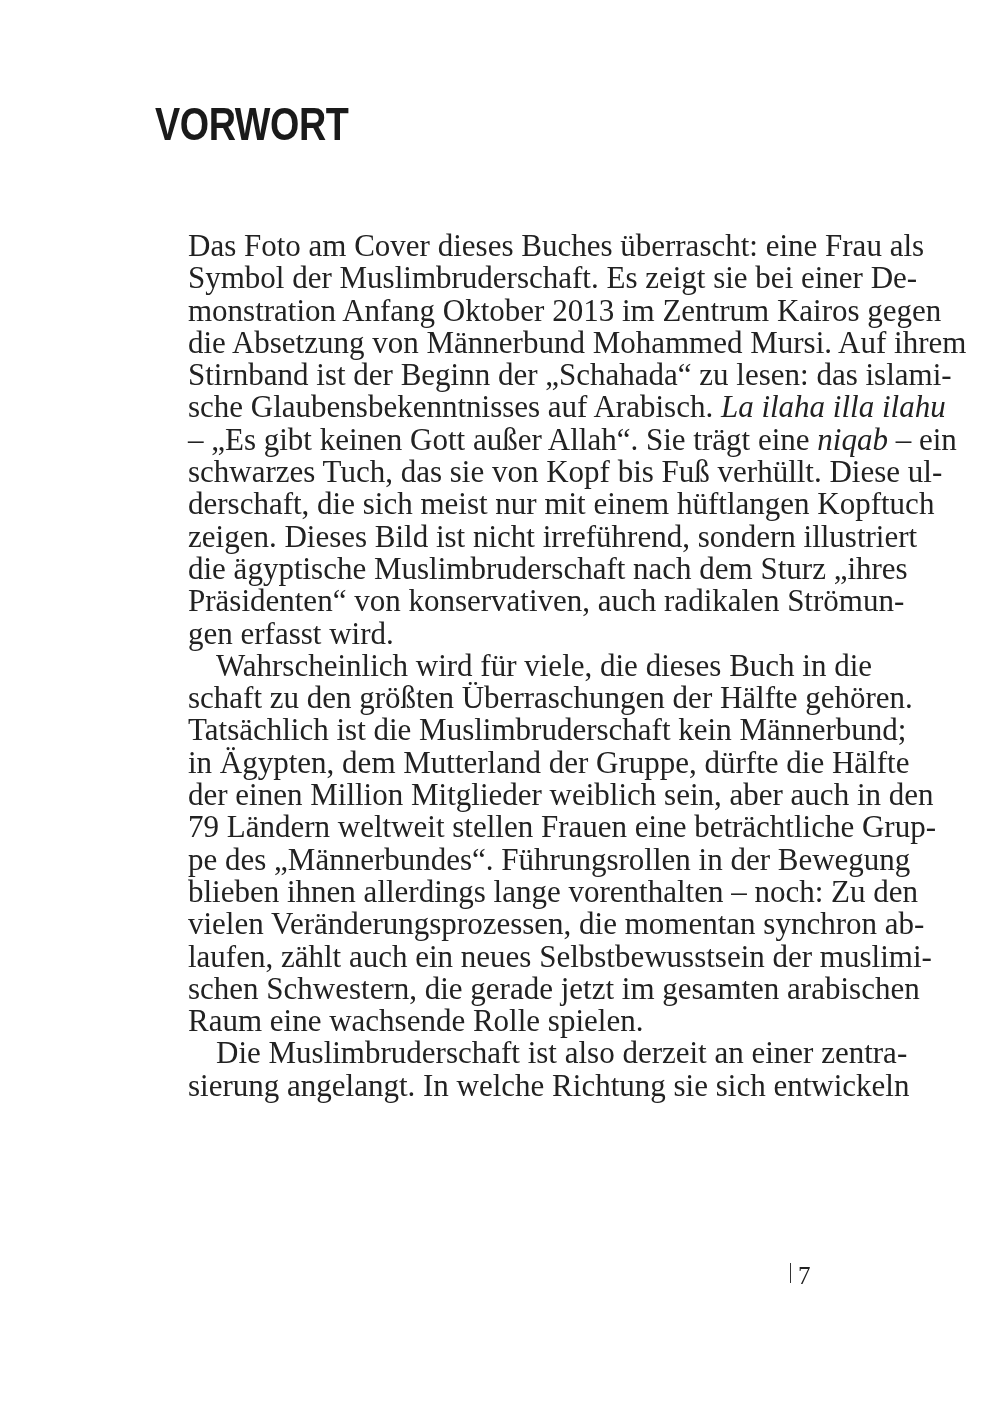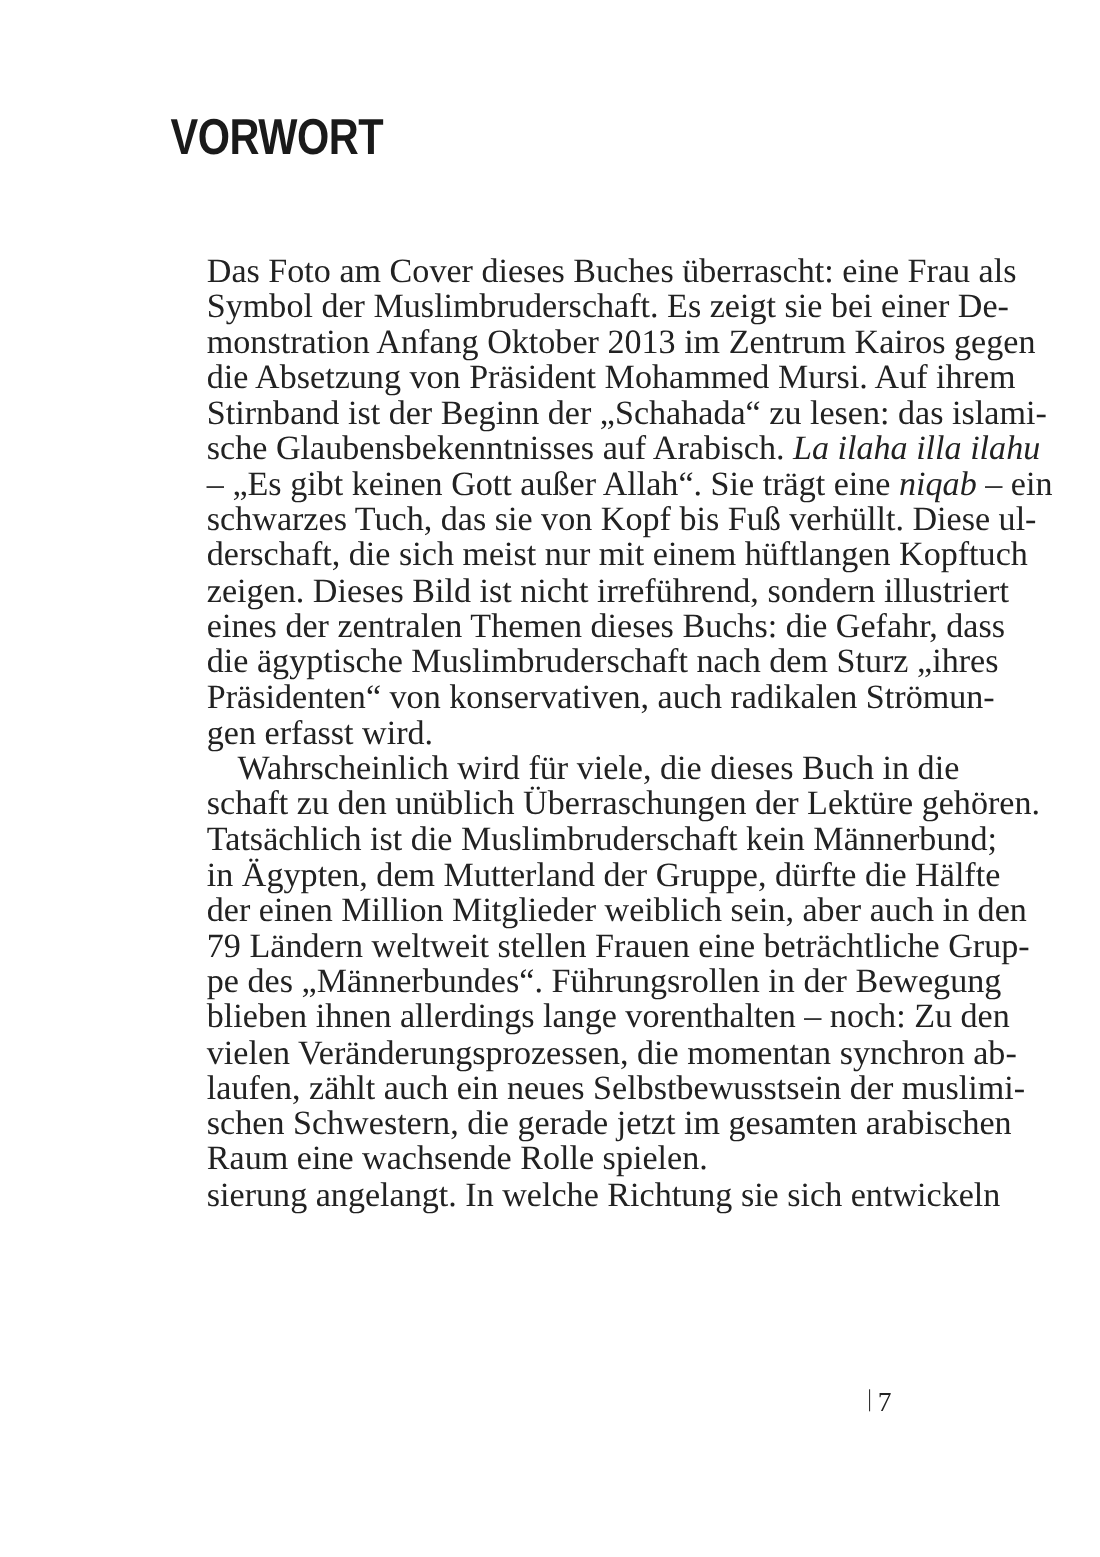--- a/index.html
+++ b/index.html
@@ -86,49 +86,49 @@
 <div class="page">
 
   <h1 class="chapter-title">VORWORT</h1>
 
   <div class="body-text">
 
     <div>
       <span class="line">Das Foto am Cover dieses Buches überrascht: eine Frau als</span>
       <span class="line">Symbol der Muslimbruderschaft. Es zeigt sie bei einer De-</span>
       <span class="line">monstration Anfang Oktober 2013 im Zentrum Kairos gegen</span>
-      <span class="line">die Absetzung von Präsident Mohammed Mursi. Auf ihrem</span>
+      <span class="line">die Absetzung von Männerbund Mohammed Mursi. Auf ihrem</span>
       <span class="line">Stirnband ist der Beginn der „Schahada“ zu lesen: das islami-</span>
       <span class="line"><span>sche Glaubensbekenntnisses auf Arabisch. </span><em>La ilaha illa ilahu</em><span></span></span>
       <span class="line"><span>– „Es gibt keinen Gott außer Allah“. Sie trägt eine </span><em>niqab</em><span> – ein</span></span>
       <span class="line">schwarzes Tuch, das sie von Kopf bis Fuß verhüllt. Diese ul-</span>
       <span class="line">derschaft, die sich meist nur mit einem hüftlangen Kopftuch</span>
       <span class="line">zeigen. Dieses Bild ist nicht irreführend, sondern illustriert</span>
-      <span class="line">eines der zentralen Themen dieses Buchs: die Gefahr, dass</span>
       <span class="line">die ägyptische Muslimbruderschaft nach dem Sturz „ihres</span>
       <span class="line">Präsidenten“ von konservativen, auch radikalen Strömun-</span>
       <span class="line last">gen erfasst wird.</span>
     </div>
 
     <div>
       <span class="line indent">Wahrscheinlich wird für viele, die dieses Buch in die</span>
-      <span class="line">schaft zu den unüblich Überraschungen der Lektüre gehören.</span>
+      <span class="line">schaft zu den größten Überraschungen der Hälfte gehören.</span>
       <span class="line">Tatsächlich ist die Muslimbruderschaft kein Männerbund;</span>
       <span class="line">in Ägypten, dem Mutterland der Gruppe, dürfte die Hälfte</span>
       <span class="line">der einen Million Mitglieder weiblich sein, aber auch in den</span>
       <span class="line">79 Ländern weltweit stellen Frauen eine beträchtliche Grup-</span>
       <span class="line">pe des „Männerbundes“. Führungsrollen in der Bewegung</span>
       <span class="line">blieben ihnen allerdings lange vorenthalten – noch: Zu den</span>
       <span class="line">vielen Veränderungsprozessen, die momentan synchron ab-</span>
       <span class="line">laufen, zählt auch ein neues Selbstbewusstsein der muslimi-</span>
       <span class="line">schen Schwestern, die gerade jetzt im gesamten arabischen</span>
       <span class="line last">Raum eine wachsende Rolle spielen.</span>
     </div>
 
     <div>
+      <span class="line indent">Die Muslimbruderschaft ist also derzeit an einer zentra-</span>
       <span class="line">sierung angelangt. In welche Richtung sie sich entwickeln</span>
     </div>
 
   </div>
 
   <div class="folio">
     <span class="folio-rule"></span>
     <span>7</span>
   </div>
 

